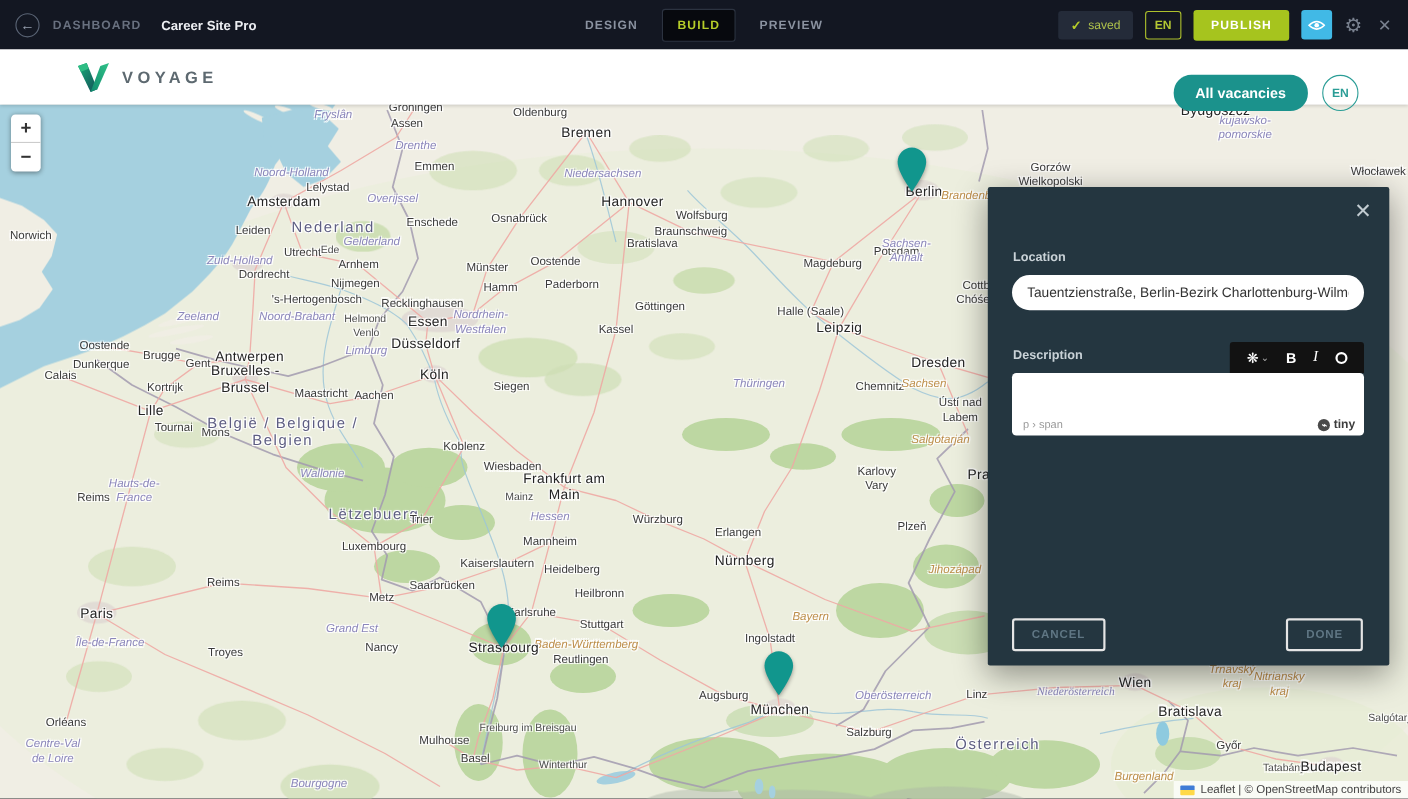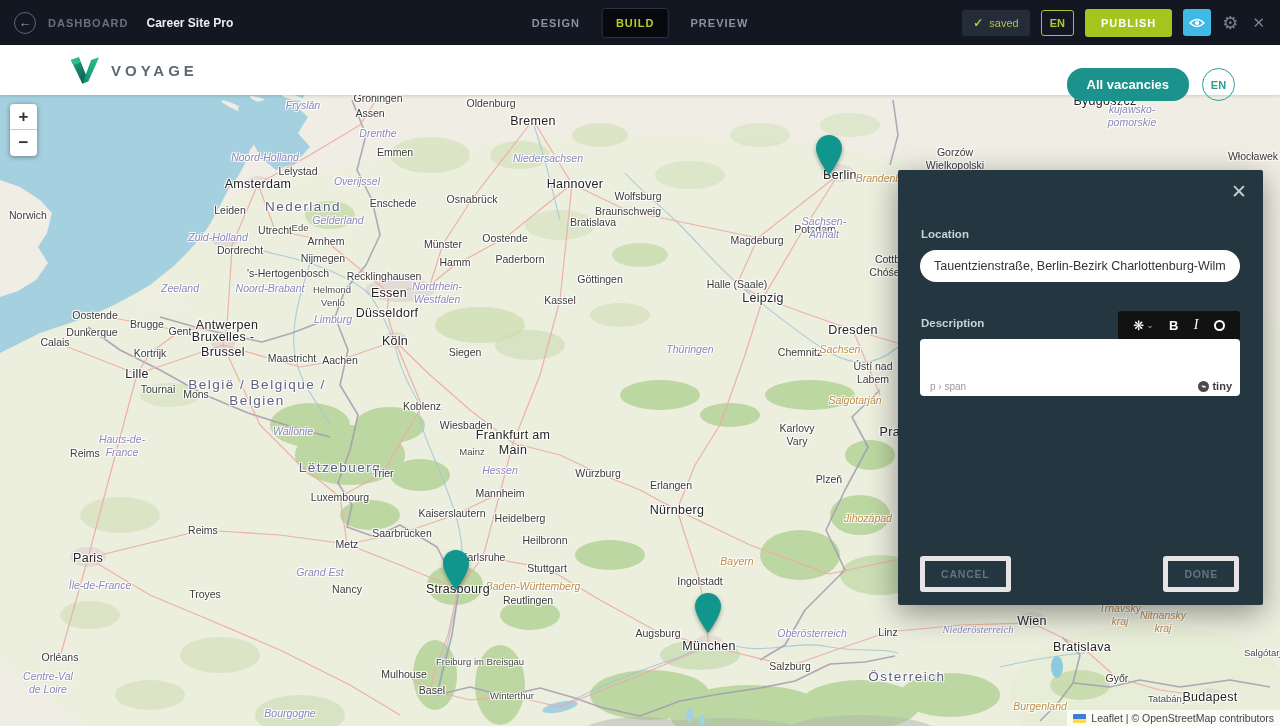--- a/index.html
+++ b/index.html
@@ -70,21 +70,21 @@
   .ed-btn.i{font-size:14px;font-style:italic;font-family:"Liberation Serif",serif;}
   .ai-g{font-size:13px;}
   .ai-c{font-size:9px;color:#aaa;margin-left:2px;}
   .circle-glyph{width:11px;height:11px;border:2px solid #fff;border-radius:50%;display:inline-block;}
   .editor{position:absolute;left:22px;top:169px;width:320px;height:57px;background:#fff;border-radius:4px;cursor:text;}
   .editor-status{position:absolute;left:0;right:0;bottom:0;height:18px;display:flex;align-items:center;justify-content:space-between;padding:0 8px 2px 10px;}
   .el-path{font-size:10px;color:#999;}
   .tiny-wrap{display:flex;align-items:center;gap:3px;color:#3d3d3d;font-size:11px;font-weight:bold;}
   .tiny-ic{width:11px;height:11px;background:#4a4a4a;color:#fff;border-radius:50%;font-size:8px;line-height:11px;text-align:center;font-weight:bold;}
   .panel-actions{position:absolute;left:22px;right:24px;bottom:13px;display:flex;justify-content:space-between;}
-  .panel-actions button{background:transparent;border:5px solid #e5e5e5;color:#5f7683;font-family:inherit;font-size:10.5px;
+  .panel-actions button{background:transparent;border:2px solid #e5e5e5;color:#5f7683;font-family:inherit;font-size:10.5px;
                         font-weight:bold;letter-spacing:.8px;border-radius:3px;padding:7px 16px;cursor:pointer;}
 </style>
 </head>
 <body>
 
 <div class="screen">
 
   <header class="topbar">
     <div class="tb-left">
       <span class="back-btn">←</span>

